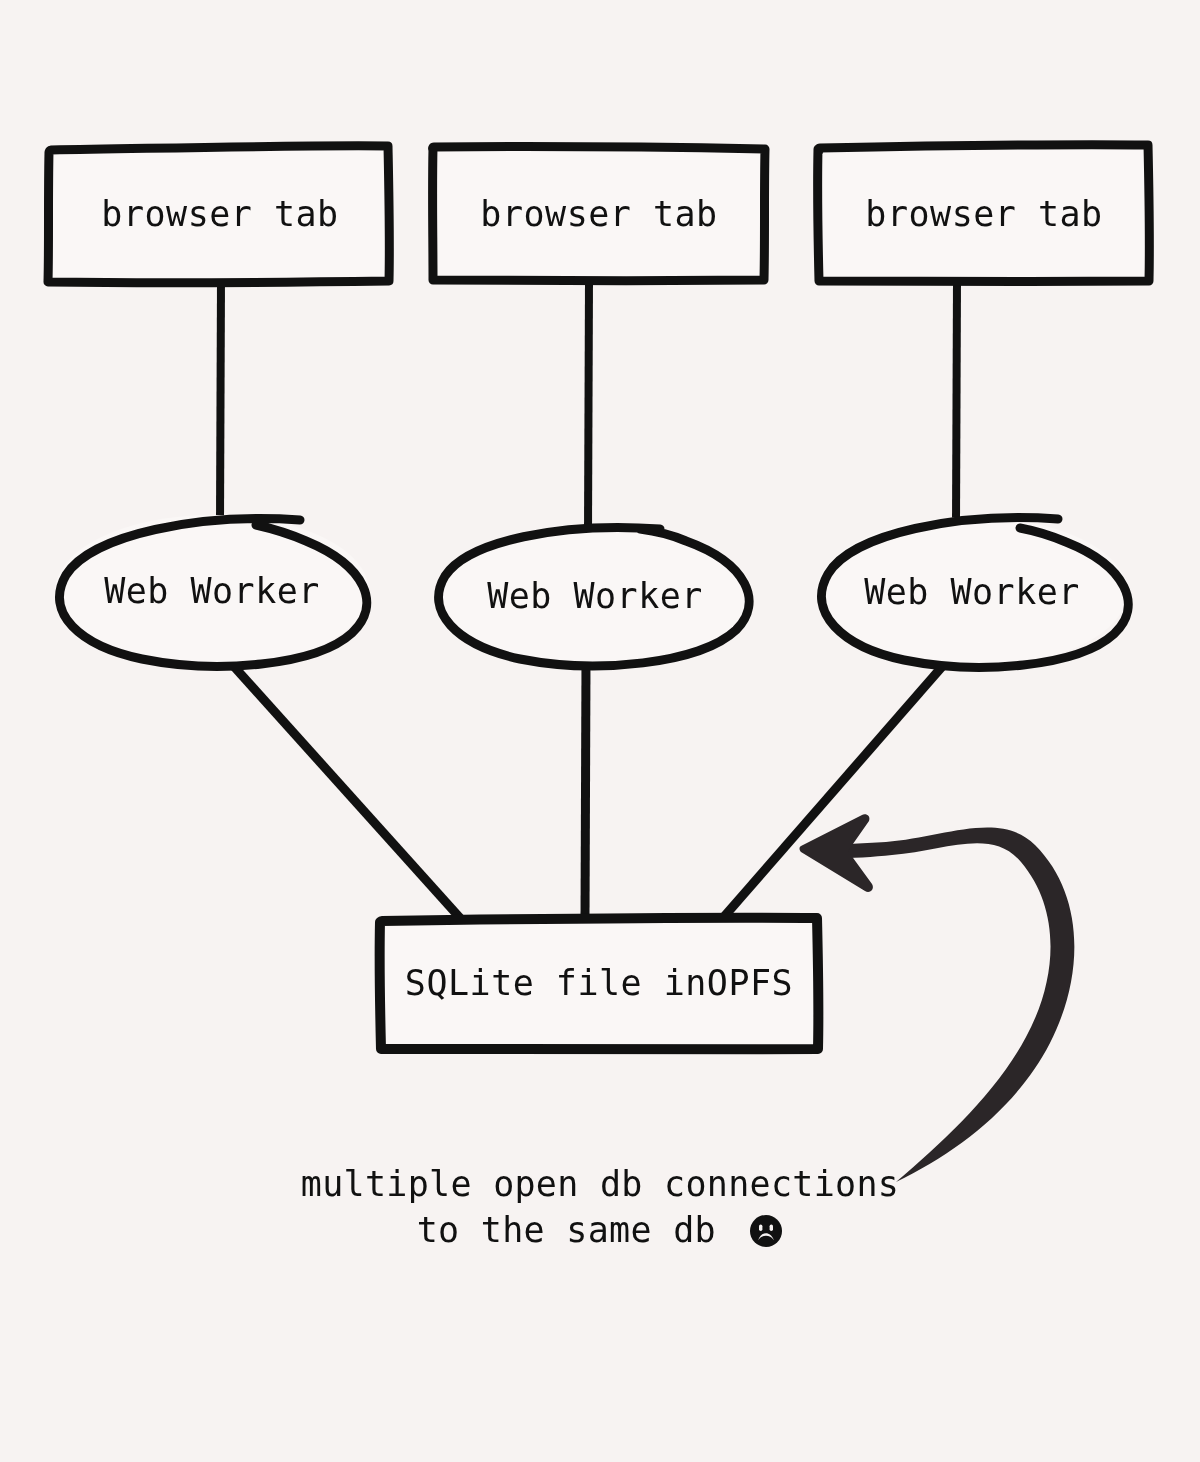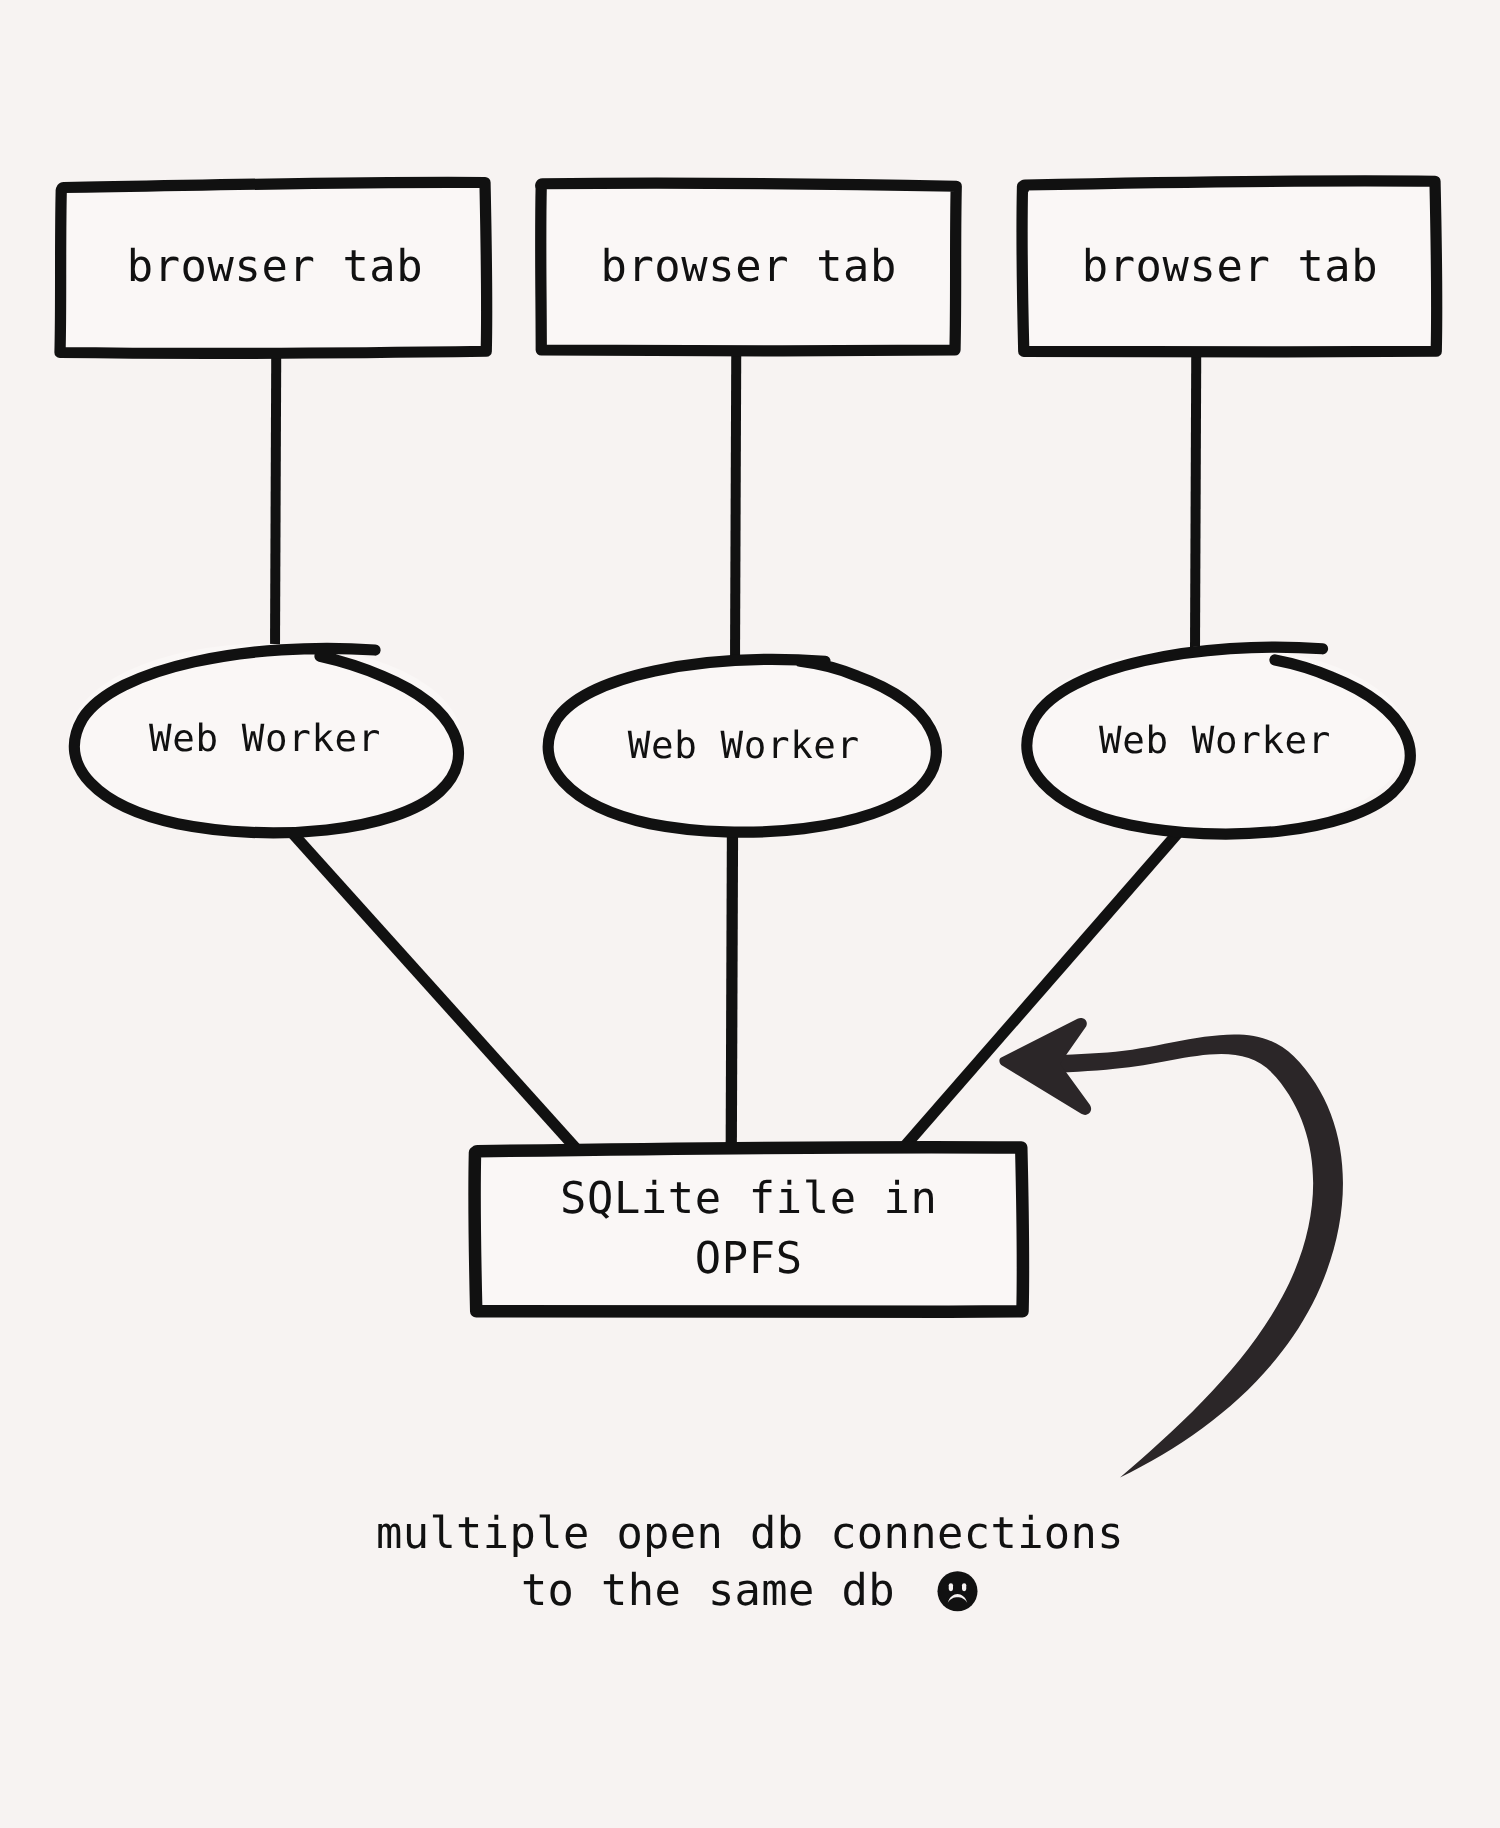--- a/index.html
+++ b/index.html
@@ -37,31 +37,31 @@
     color: #111111;
     font-family: "DejaVu Sans Mono", "Liberation Mono", monospace;
     white-space: pre;
     letter-spacing: 0.5px;
     pointer-events: none;
   }
   .tab-label {
     font-size: 35px;
   }
   .worker-label {
-    font-size: 30px;
+    font-size: 35px;
   }
   .store-label {
     font-size: 35px;
     line-height: 1.36;
-    flex-direction: column;
+    flex-direction: row;
   }
   .caption {
     position: absolute;
     left: 180px;
-    top: 1204px;
+    top: 1161px;
     width: 840px;
     text-align: center;
     font-size: 35px;
     line-height: 1.32;
     color: #111111;
     font-family: "DejaVu Sans Mono", "Liberation Mono", monospace;
     letter-spacing: 0.3px;
   }
   .caption .line2 {
     display: block;

